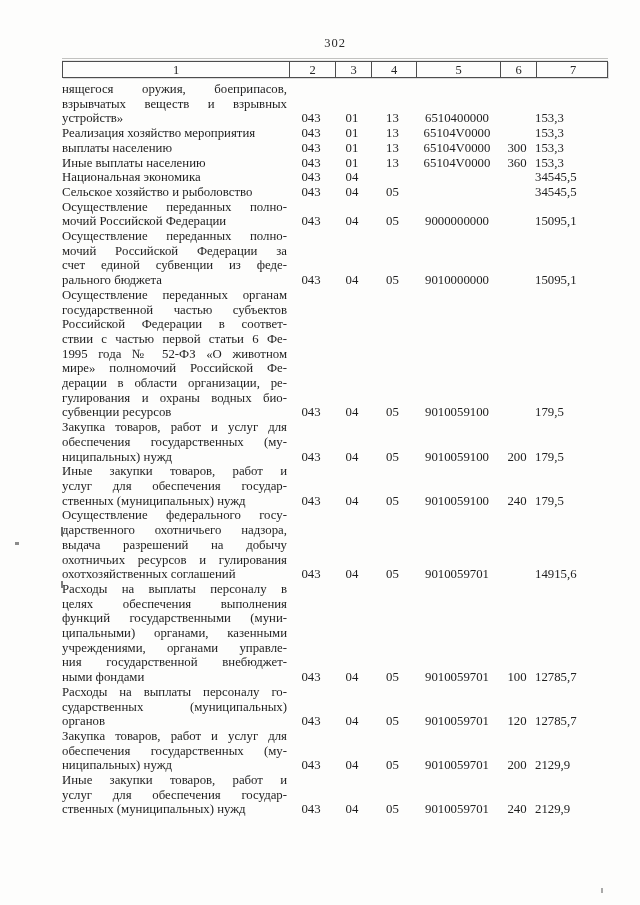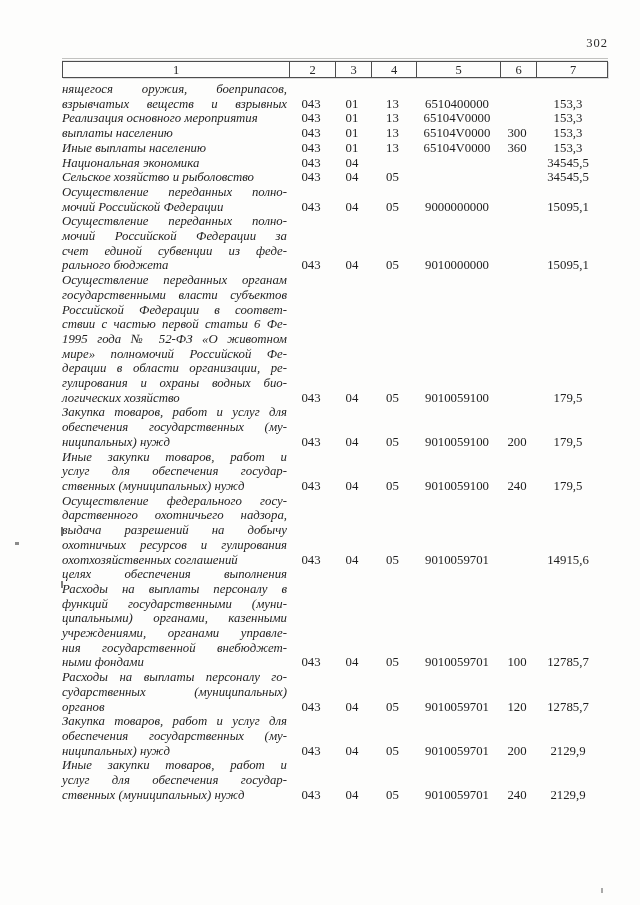--- a/index.html
+++ b/index.html
@@ -15,21 +15,21 @@
   .page {
     position: absolute;
     inset: 0;
     background: #fdfdfc;
   }
   .page-number {
     position: absolute;
     top: 36px;
     left: 62px;
     width: 546px;
-    text-align: right;
+    text-align: center;
     font-size: 12.5px;
     letter-spacing: 1px;
     color: #2a2a2a;
   }
   .budget-table {
     position: absolute;
     left: 62px;
     top: 61px;
     width: 546px;
   }
@@ -64,25 +64,25 @@
   .tbody {
     padding-top: 4px;
     font-size: 12.8px;
     line-height: 14.7px;
   }
   .trow {
     display: grid;
     grid-template-columns: 226px 46px 36px 45px 84px 36px 73px;
     align-items: end;
   }
-  .name-cell { padding-right: 1px; font-style: italic; }
+  .name-cell { padding-right: 1px; }
   .jline { text-align: justify; text-align-last: justify; }
   .lline { text-align: left; }
   .num { text-align: center; white-space: nowrap; }
-  .amount { text-align: center; padding-right: 7px; white-space: nowrap; }
+  .amount { text-align: left; padding-right: 7px; white-space: nowrap; }
 
   
   .artifact { position: absolute; background: #6d6d6d; }
   .artifact.a1 { left: 61px; top: 527px; width: 2px; height: 9px; }
   .artifact.a2 { left: 15px; top: 542px; width: 4px; height: 3px; background: #8b8b8b; }
   .artifact.a3 { left: 61px; top: 581px; width: 2px; height: 7px; background: #7d7d7d; }
   .artifact.a4 { left: 601px; top: 888px; width: 2px; height: 5px; background: #a9a9a9; }
 </style>
 </head>
 <body>
@@ -101,32 +101,33 @@
       <div class="hcell">5</div>
       <div class="hcell">6</div>
       <div class="hcell">7</div>
     </div>
 
     <div class="tbody" id="tbody">
   <div class="trow">
     <div class="name-cell">
             <div class="jline">нящегося оружия, боеприпасов,</div>
             <div class="jline">взрывчатых веществ и взрывных</div>
+            <div class="lline">устройств»</div>
           </div>
     <div class="num">043</div>
     <div class="num">01</div>
     <div class="num">13</div>
     <div class="num">6510400000</div>
     <div class="num"></div>
     <div class="amount">153,3</div>
   </div>
 
   <div class="trow">
     <div class="name-cell">
-            <div class="lline">Реализация основного мероприятия</div>
+            <div class="lline">Реализация хозяйство мероприятия</div>
           </div>
     <div class="num">043</div>
     <div class="num">01</div>
     <div class="num">13</div>
     <div class="num">65104V0000</div>
     <div class="num"></div>
     <div class="amount">153,3</div>
   </div>
 
   <div class="trow">
@@ -201,28 +202,28 @@
     <div class="num">04</div>
     <div class="num">05</div>
     <div class="num">9010000000</div>
     <div class="num"></div>
     <div class="amount">15095,1</div>
   </div>
 
   <div class="trow">
     <div class="name-cell">
             <div class="jline">Осуществление переданных органам</div>
-            <div class="jline">государственными власти субъектов</div>
+            <div class="jline">государственной частью субъектов</div>
             <div class="jline">Российской Федерации в соответ-</div>
             <div class="jline">ствии с частью первой статьи 6 Фе-</div>
             <div class="jline">1995 года № 52-ФЗ «О животном</div>
             <div class="jline">мире» полномочий Российской Фе-</div>
             <div class="jline">дерации в области организации, ре-</div>
             <div class="jline">гулирования и охраны водных био-</div>
-            <div class="lline">логических хозяйство</div>
+            <div class="lline">субвенции ресурсов</div>
           </div>
     <div class="num">043</div>
     <div class="num">04</div>
     <div class="num">05</div>
     <div class="num">9010059100</div>
     <div class="num"></div>
     <div class="amount">179,5</div>
   </div>
 
   <div class="trow">
@@ -264,22 +265,22 @@
     <div class="num">043</div>
     <div class="num">04</div>
     <div class="num">05</div>
     <div class="num">9010059701</div>
     <div class="num"></div>
     <div class="amount">14915,6</div>
   </div>
 
   <div class="trow">
     <div class="name-cell">
+            <div class="jline">Расходы на выплаты персоналу в</div>
             <div class="jline">целях обеспечения выполнения</div>
-            <div class="jline">Расходы на выплаты персоналу в</div>
             <div class="jline">функций государственными (муни-</div>
             <div class="jline">ципальными) органами, казенными</div>
             <div class="jline">учреждениями, органами управле-</div>
             <div class="jline">ния государственной внебюджет-</div>
             <div class="lline">ными фондами</div>
           </div>
     <div class="num">043</div>
     <div class="num">04</div>
     <div class="num">05</div>
     <div class="num">9010059701</div>

